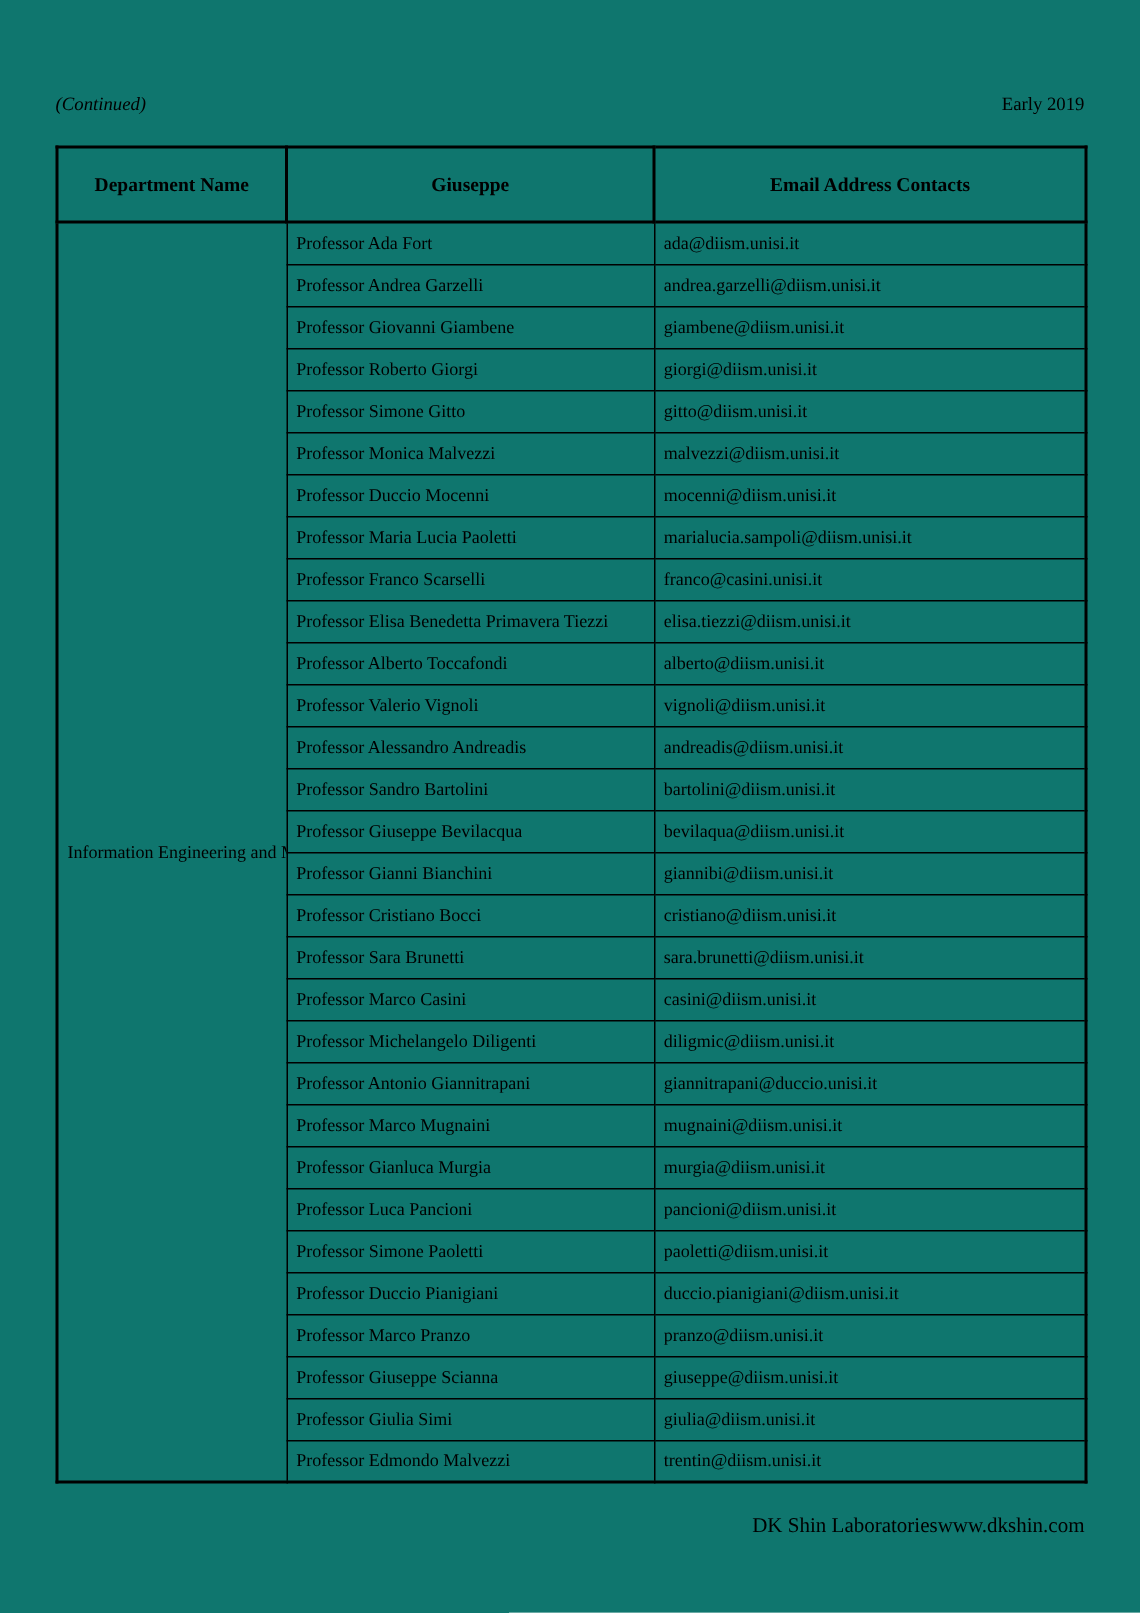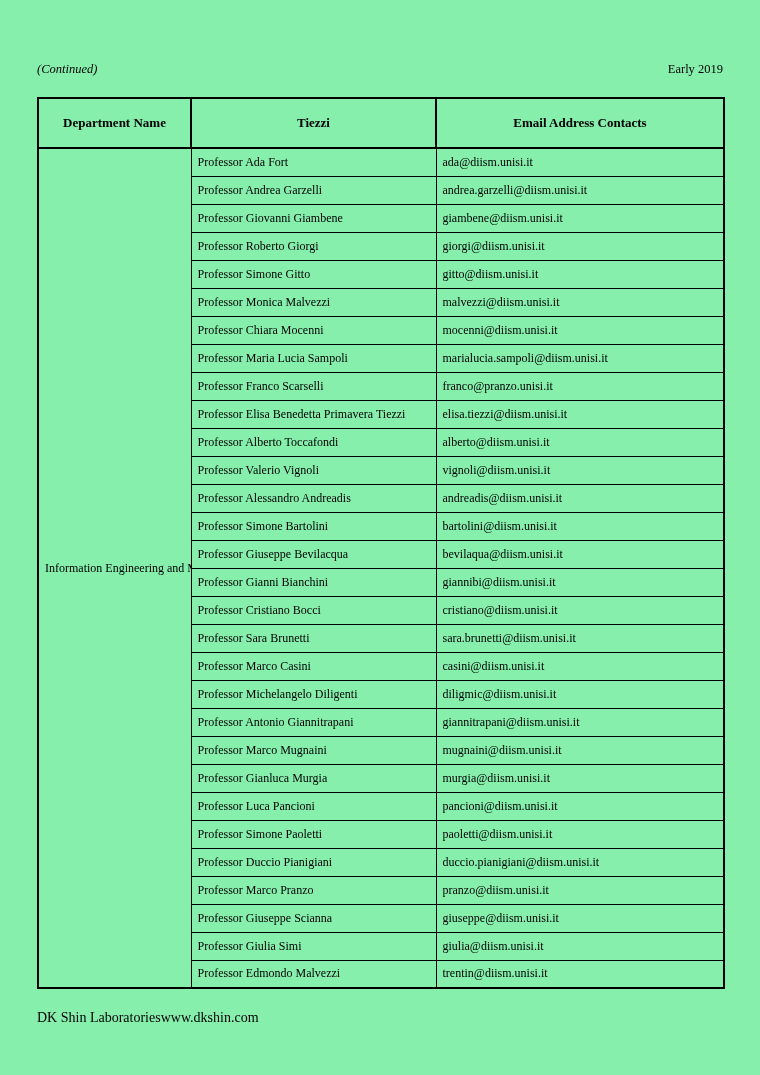--- a/index.html
+++ b/index.html
@@ -8,21 +8,21 @@
     width: 760px;
     height: 1075px;
     position: relative;
     font-family: "Liberation Serif", "DejaVu Serif", serif;
     color: #000000;
     overflow: hidden;
   }
   .page {
     position: absolute;
     inset: 0;
-    background: #86efac;
+    background: #0f766e;
   }
   .topbar {
     position: absolute;
     top: 62px;
     left: 37px;
     right: 37px;
     display: flex;
     justify-content: space-between;
     align-items: baseline;
     font-size: 12.5px;
@@ -67,21 +67,21 @@
     font-size: 12px;
     padding: 2px 14px;
     border: 2px solid #000000;
   }
   .footer {
     position: absolute;
     top: 1010px;
     left: 37px;
     right: 37px;
     display: flex;
-    justify-content: flex-start;
+    justify-content: flex-end;
     align-items: baseline;
     font-size: 14px;
   }
   .footer .website { }
 </style>
 </head>
 <body>
 
 <div class="page">
 
@@ -92,21 +92,21 @@
 
   <table class="faculty-table">
     <colgroup>
       <col class="c-dept">
       <col class="c-fac">
       <col class="c-email">
     </colgroup>
     <thead>
       <tr>
         <th>Department Name</th>
-        <th>Tiezzi</th>
+        <th>Giuseppe</th>
         <th>Email Address Contacts</th>
       </tr>
     </thead>
     <tbody id="table-body">
         <tr>
           <td rowspan="30" class="dept-cell">Information Engineering and Mathematics</td>
           <td>Professor Ada Fort</td>
           <td>ada@diism.unisi.it</td>
         </tr>
         <tr>
@@ -123,49 +123,49 @@
         </tr>
         <tr>
           <td>Professor Simone Gitto</td>
           <td>gitto@diism.unisi.it</td>
         </tr>
         <tr>
           <td>Professor Monica Malvezzi</td>
           <td>malvezzi@diism.unisi.it</td>
         </tr>
         <tr>
-          <td>Professor Chiara Mocenni</td>
+          <td>Professor Duccio Mocenni</td>
           <td>mocenni@diism.unisi.it</td>
         </tr>
         <tr>
-          <td>Professor Maria Lucia Sampoli</td>
+          <td>Professor Maria Lucia Paoletti</td>
           <td>marialucia.sampoli@diism.unisi.it</td>
         </tr>
         <tr>
           <td>Professor Franco Scarselli</td>
-          <td>franco@pranzo.unisi.it</td>
+          <td>franco@casini.unisi.it</td>
         </tr>
         <tr>
           <td>Professor Elisa Benedetta Primavera Tiezzi</td>
           <td>elisa.tiezzi@diism.unisi.it</td>
         </tr>
         <tr>
           <td>Professor Alberto Toccafondi</td>
           <td>alberto@diism.unisi.it</td>
         </tr>
         <tr>
           <td>Professor Valerio Vignoli</td>
           <td>vignoli@diism.unisi.it</td>
         </tr>
         <tr>
           <td>Professor Alessandro Andreadis</td>
           <td>andreadis@diism.unisi.it</td>
         </tr>
         <tr>
-          <td>Professor Simone Bartolini</td>
+          <td>Professor Sandro Bartolini</td>
           <td>bartolini@diism.unisi.it</td>
         </tr>
         <tr>
           <td>Professor Giuseppe Bevilacqua</td>
           <td>bevilaqua@diism.unisi.it</td>
         </tr>
         <tr>
           <td>Professor Gianni Bianchini</td>
           <td>giannibi@diism.unisi.it</td>
         </tr>
@@ -180,21 +180,21 @@
         <tr>
           <td>Professor Marco Casini</td>
           <td>casini@diism.unisi.it</td>
         </tr>
         <tr>
           <td>Professor Michelangelo Diligenti</td>
           <td>diligmic@diism.unisi.it</td>
         </tr>
         <tr>
           <td>Professor Antonio Giannitrapani</td>
-          <td>giannitrapani@diism.unisi.it</td>
+          <td>giannitrapani@duccio.unisi.it</td>
         </tr>
         <tr>
           <td>Professor Marco Mugnaini</td>
           <td>mugnaini@diism.unisi.it</td>
         </tr>
         <tr>
           <td>Professor Gianluca Murgia</td>
           <td>murgia@diism.unisi.it</td>
         </tr>
         <tr>

